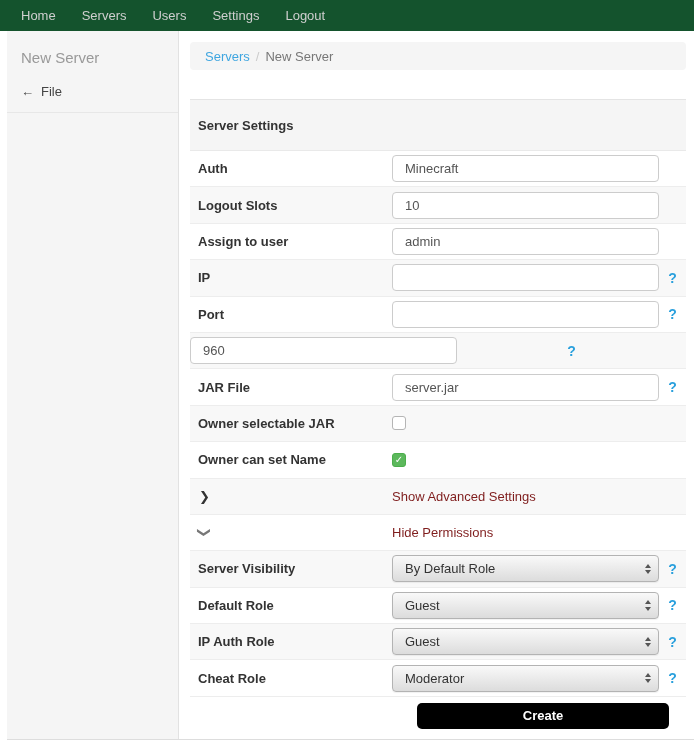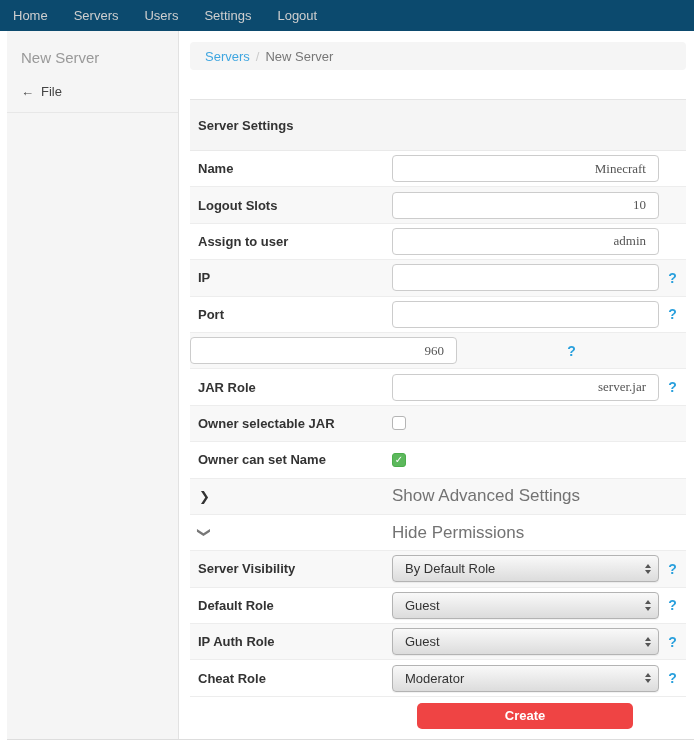--- a/index.html
+++ b/index.html
@@ -5,22 +5,22 @@
   * { box-sizing: border-box; margin: 0; padding: 0; }
   html,body { width: 694px; height: 744px; }
   body {
     font-family: "Liberation Sans", "DejaVu Sans", sans-serif;
     background: #ffffff;
     color: #333;
     overflow: hidden;
   }
   
   .navbar {
-    height: 31px; background: #0c4a6e;
-    display: flex; align-items: center; padding-left: 0;
+    height: 31px; background: #14532d;
+    display: flex; align-items: center; padding-left: 8px;
   }
   .nav-item {
     color: #cfcfcf; font-size: 13px; padding: 0 13px;
     height: 31px; display: flex; align-items: center; cursor: pointer;
   }
   
   .layout { display: flex; height: 709px; border-bottom: 1px solid #dddddd; background:#fff;margin-left:7px; }
   .sidebar {
     width: 172px; background: #f5f5f5; border-right: 1px solid #e2e2e2;
     padding-top: 12px; flex-shrink: 0;
@@ -60,21 +60,21 @@
   }
   .row-control { width: 267px; flex-shrink: 0; display: flex; align-items: center; }
   .row-help { flex: 1; display: flex; justify-content: center; align-items: center; }
   .help-icon {
     color: #2aa0dd; font-weight: bold; font-size: 14px; cursor: pointer;
     line-height: 1;
   }
   input.text-input {
     width: 267px; height: 27px; border: 1px solid #cccccc; border-radius: 4px;
     padding: 0 12px; font-size: 13px; color: #555; background: #fff;
-    font-family: Liberation Serif, serif; outline: none; text-align: right;
+    font-family: Liberation Sans, sans-serif; outline: none;
   }
   .select-box {
     width: 267px; height: 27px; border: 1px solid #b3b3b3; border-radius: 4px;
     background: linear-gradient(180deg, #f9f9f9, #dcdcdc);
     display: flex; align-items: center; justify-content: space-between;
     padding: 0 7px 0 12px; font-size: 13px; color: #333; cursor: pointer;
     box-shadow: 0 1px 1px rgba(0,0,0,0.06);
     text-align: right;
   }
   .spin-arrows { display: flex; flex-direction: column; align-items: center; }
@@ -89,25 +89,25 @@
   }
   .checkbox.checked {
     background: #5cb85c; border-color: #4cae4c; color: #ffffff;
     font-size: 10px; font-weight: bold; line-height: 1;
   }
   .chevron {
     font-size: 13px; font-weight: bold; color: #333; padding-left: 9px;
     width: 202px; flex-shrink: 0; cursor: pointer;
   }
   .chevron.down span { display: inline-block; transform: rotate(90deg); color: #777; }
-  .toggle-link { color: #737373; font-size: 17px; cursor: pointer; }
+  .toggle-link { color: #7f1d1d; font-size: 13px; cursor: pointer; }
   .button-row { display: flex; padding-top: 6px; height: 40px; }
   .create-button {
-    margin-left: 227px; width: 216px; height: 26px;
-    background: #ef4444; border: none; border-radius: 5px;
+    margin-left: 227px; width: 252px; height: 26px;
+    background: #000000; border: none; border-radius: 5px;
     color: #ffffff; font-size: 13px; font-weight: bold; cursor: pointer;
     font-family: "Liberation Sans", "DejaVu Sans", sans-serif;
     text-align: center;
   }
 </style>
 </head>
 <body>
 
 <header class="navbar">
     <div class="nav-item">Home</div>
@@ -130,21 +130,21 @@
     <div class="breadcrumb">
       <span class="crumb-link">Servers</span>
       <span class="crumb-sep">/</span>
       <span class="crumb-current">New Server</span>
     </div>
 
     <div>
       <div class="form-header-row">Server Settings</div>
       <div>
           <div class="form-row">
-            <div class="row-label">Name</div>
+            <div class="row-label">Auth</div>
             <div class="row-control">
               <input class="text-input" type="text" value="Minecraft" style="">
             </div>
             <div class="row-help"></div>
           </div>
           <div class="form-row striped">
             <div class="row-label">Logout Slots</div>
             <div class="row-control">
               <input class="text-input" type="text" value="10" style="">
             </div>
@@ -177,21 +177,21 @@
           </div>
           <div class="form-row striped">
             <div class="row-control">
               <input class="text-input" type="text" value="960" style="">
             </div>
             <div class="row-help">
               <span class="help-icon">?</span>
             </div>
           </div>
           <div class="form-row">
-            <div class="row-label">JAR Role</div>
+            <div class="row-label">JAR File</div>
             <div class="row-control">
               <input class="text-input" type="text" value="server.jar" style="">
             </div>
             <div class="row-help">
               <span class="help-icon">?</span>
             </div>
           </div>
           <div class="form-row striped">
             <div class="row-label">Owner selectable JAR</div>
             <div class="row-control">

